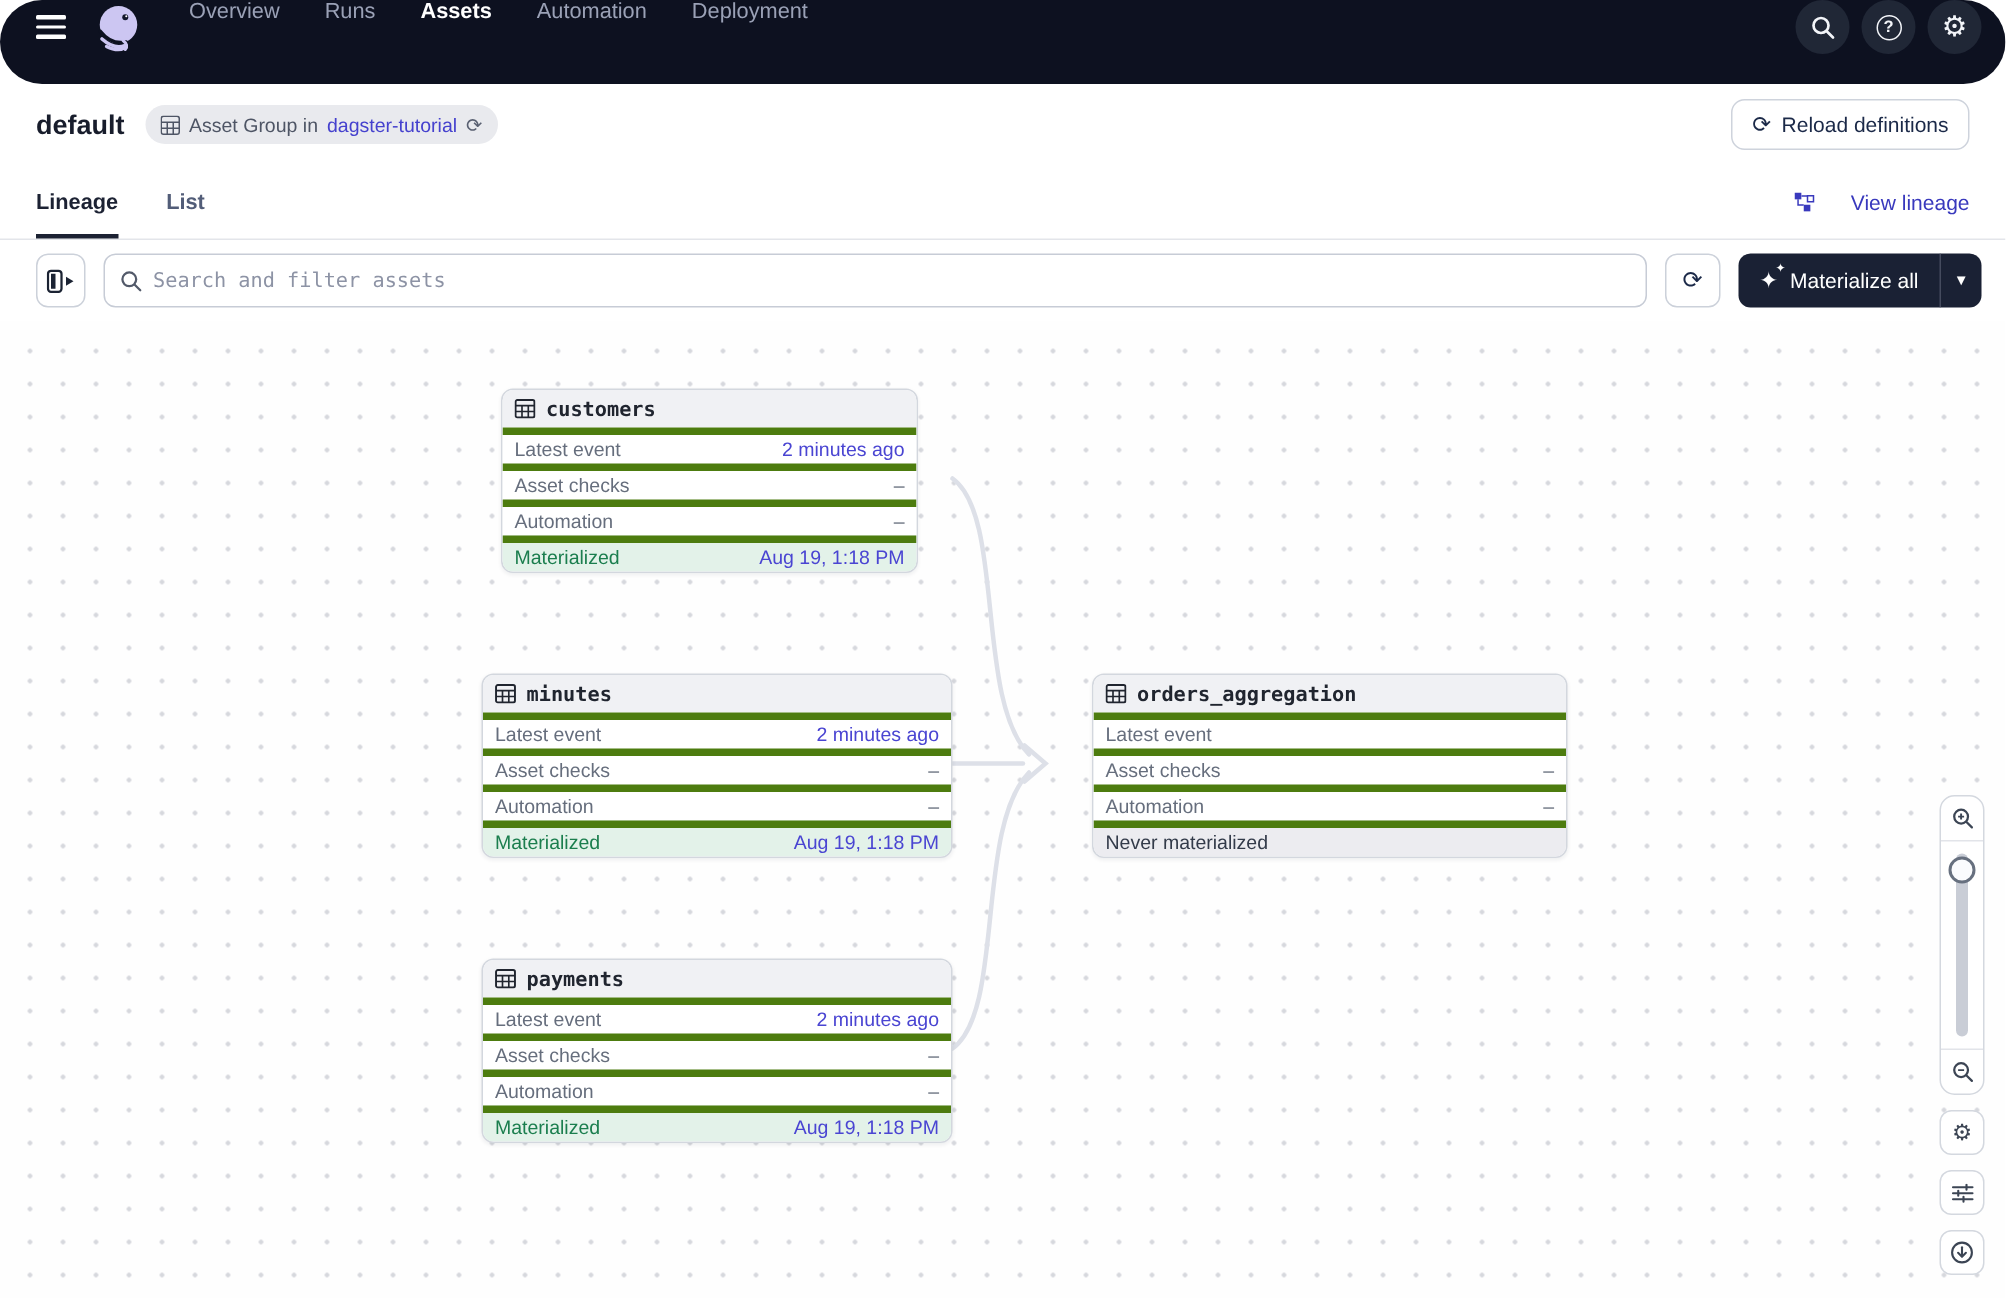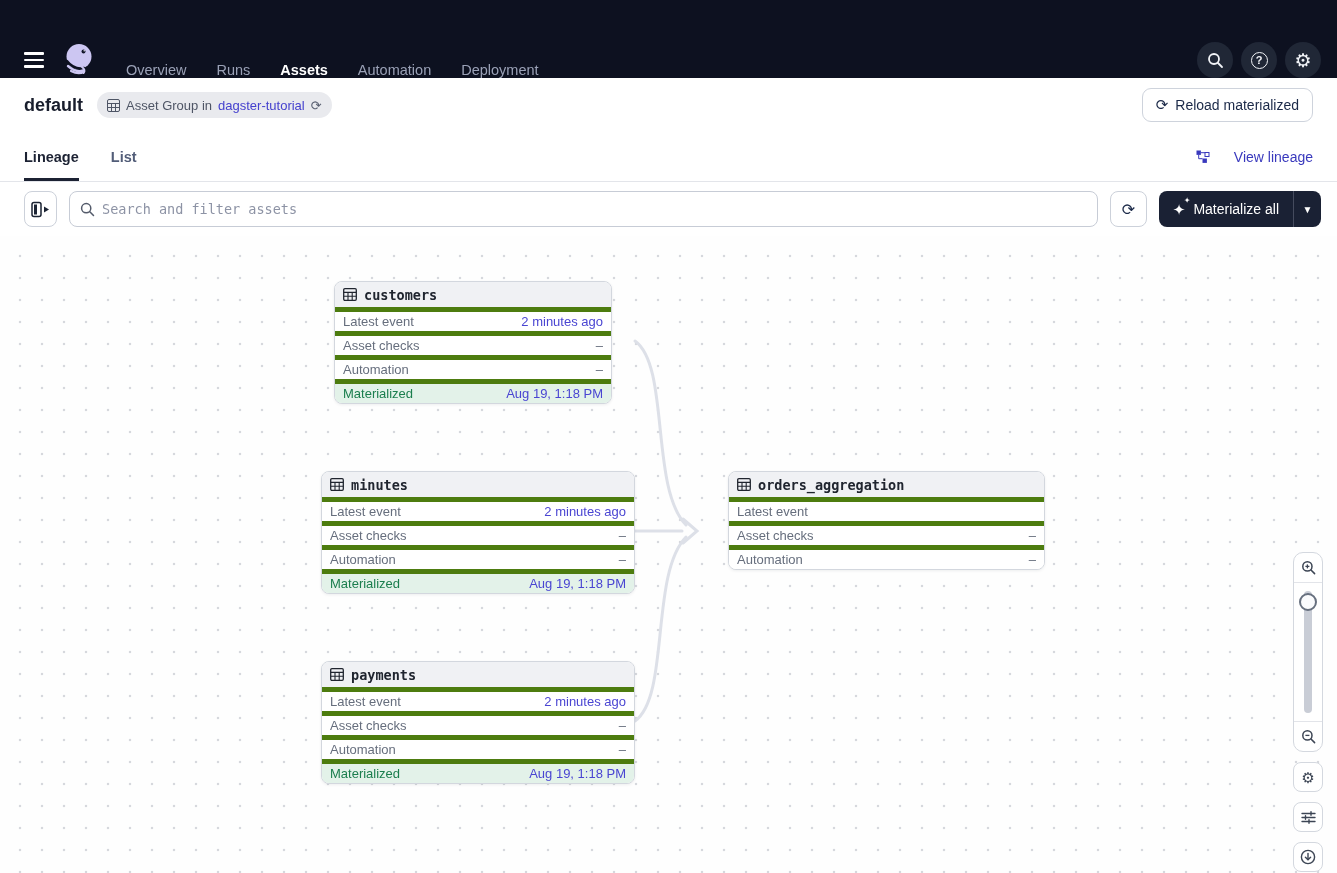--- a/index.html
+++ b/index.html
@@ -1,20 +1,20 @@
 <!DOCTYPE html>
 <html><head>
 <meta charset="utf-8">
 <style>
   * { margin:0; padding:0; box-sizing:border-box; }
   html,body { width:1337px; height:873px; overflow:hidden; background:#fff;
     font-family:"Liberation Sans", sans-serif; }
 
   
-  .navbar { height:78px; background:#0d1120; display:flex; align-items:flex-end; padding:0 16px; }
+  .navbar { height:56px; background:#0d1120; display:flex; align-items:flex-start; padding:0 16px;border-radius:31px; }
   .hamburger { width:36px; height:36px; background:none; border:none; display:flex; flex-direction:column;
     justify-content:center; align-items:center; gap:4px; cursor:pointer; }
   .hamburger span { width:20px; height:2.5px; background:#fff; border-radius:1px; }
   .logo { width:38px; height:38px; margin-left:8px; }
   .nav-items { display:flex; gap:30px; margin-left:28px; }
   .nav-item { font-size:14.5px; color:#9aa1b6; text-decoration:none; cursor:pointer; font-weight:500; }
   .nav-item.active { color:#ffffff; font-weight:700; }
   .nav-right { margin-left:auto; display:flex; gap:8px; }
   .nav-icon-btn { width:36px; height:36px; border-radius:50%; background:#202736; border:none; color:#f2f4f8;
     display:flex; align-items:center; justify-content:center; cursor:pointer; }
@@ -148,21 +148,21 @@
       <line x1="4.5" y1="4.5" x2="4.5" y2="12.5" stroke="#4e5565"></line>
       <line x1="8.5" y1="4.5" x2="8.5" y2="12.5" stroke="#4e5565"></line>
       <line x1="0.5" y1="8.5" x2="12.5" y2="8.5" stroke="#4e5565"></line>
     </svg>
     <span>Asset Group in</span>
     <a>dagster-tutorial</a>
     <span class="badge-refresh">⟳</span>
   </span>
   <button class="reload-btn">
     <span class="reload-ic">⟳</span>
-    <span>Reload materialized</span>
+    <span>Reload definitions</span>
   </button>
 </div>
 
 <div class="tabs-row">
   <div class="tab active">Lineage</div>
   <div class="tab">List</div>
   <a class="view-lineage">
     <svg width="14" height="14" viewBox="0 0 14 14">
       <rect x="0.5" y="0.5" width="4.4" height="4.4" fill="#3939bd"></rect>
       <rect x="9" y="2.5" width="4" height="4" fill="none" stroke="#3939bd"></rect>
@@ -312,20 +312,23 @@
           <span class="val"></span>
         </div>
         <div class="node-row">
           <span class="lbl">Asset checks</span>
           <span class="val">–</span>
         </div>
         <div class="node-row">
           <span class="lbl">Automation</span>
           <span class="val">–</span>
         </div>
+        <div class="node-row status-never">
+          <span class="lbl">Never materialized</span>
+        </div>
       </div>
     </div>
 
   <div class="canvas-controls">
     <div class="zoom-panel">
       <button class="zoom-btn top">
         <svg width="15" height="15" viewBox="0 0 15 15">
           <circle cx="6.4" cy="6.4" r="4.6" stroke="#3c4554" stroke-width="1.5" fill="none"></circle>
           <line x1="10" y1="10" x2="13.6" y2="13.6" stroke="#3c4554" stroke-width="1.5" stroke-linecap="round"></line>
           <line x1="4.4" y1="6.4" x2="8.4" y2="6.4" stroke="#3c4554" stroke-width="1.3"></line>

